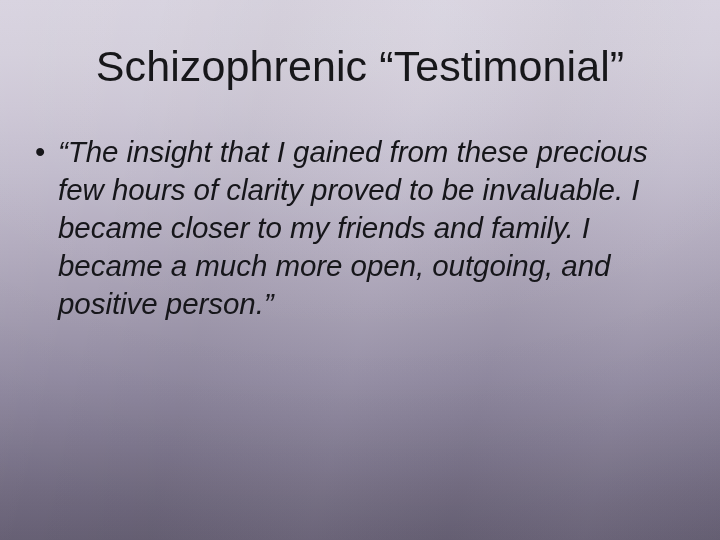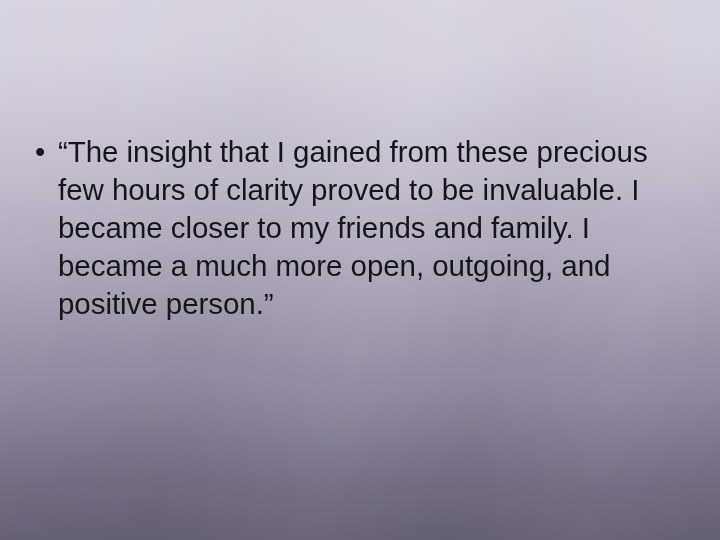--- a/index.html
+++ b/index.html
@@ -104,32 +104,36 @@
     left: 5px;
     top: 0;
     width: 20px;
     font-size: 29.5px;
     line-height: 38px;
     color: #16161a;
     text-align: left;
   }
   .bullet-text {
     display: block;
+    font-style: italic;
   }
 </style>
 </head>
 <body>
 
 <div class="slide">
 
   <div class="slide-texture"></div>
   <div class="slide-vignette"></div>
 
   <div class="slide-content">
 
+    <div class="title-block">
+      <h1 class="slide-title">Schizophrenic “Testimonial”</h1>
+    </div>
 
     <div class="body-block">
       <ul class="bullet-list">
         <li class="bullet-item">
           <span class="bullet-marker">•</span>
           <span class="bullet-text">“The insight that I gained from these precious few hours of clarity proved to be invaluable. I became closer to my friends and family. I became a much more open, outgoing, and positive person.”</span>
         </li>
       </ul>
     </div>
 

